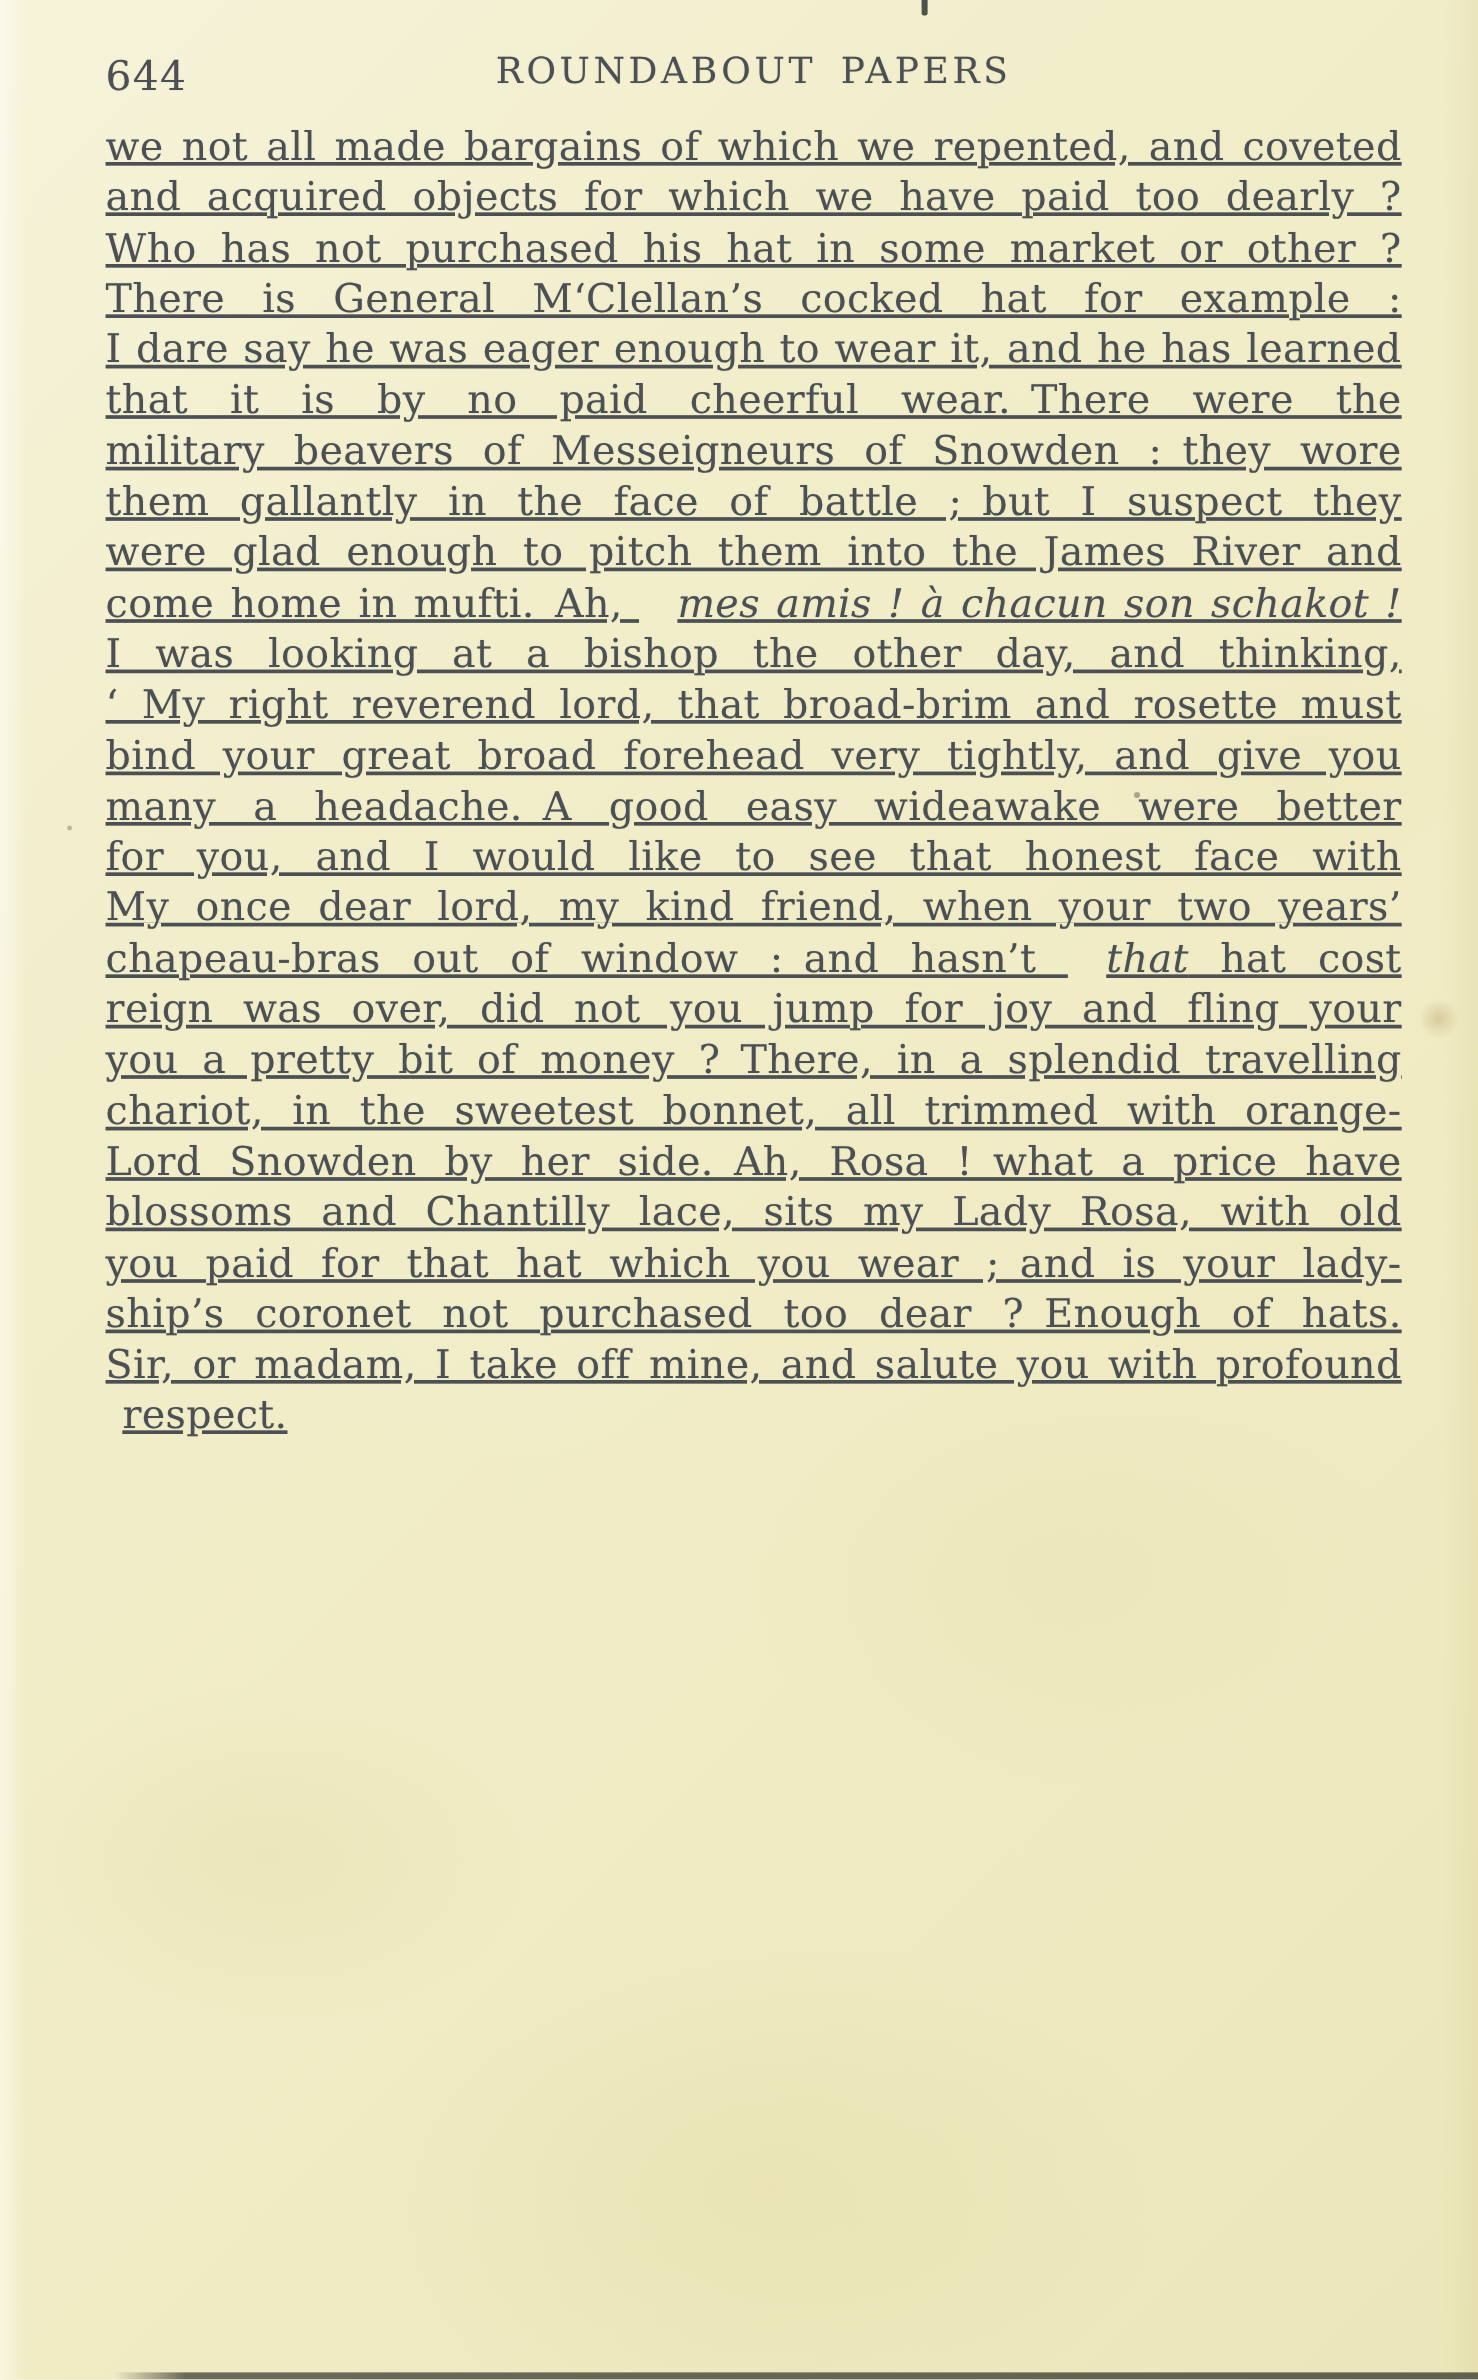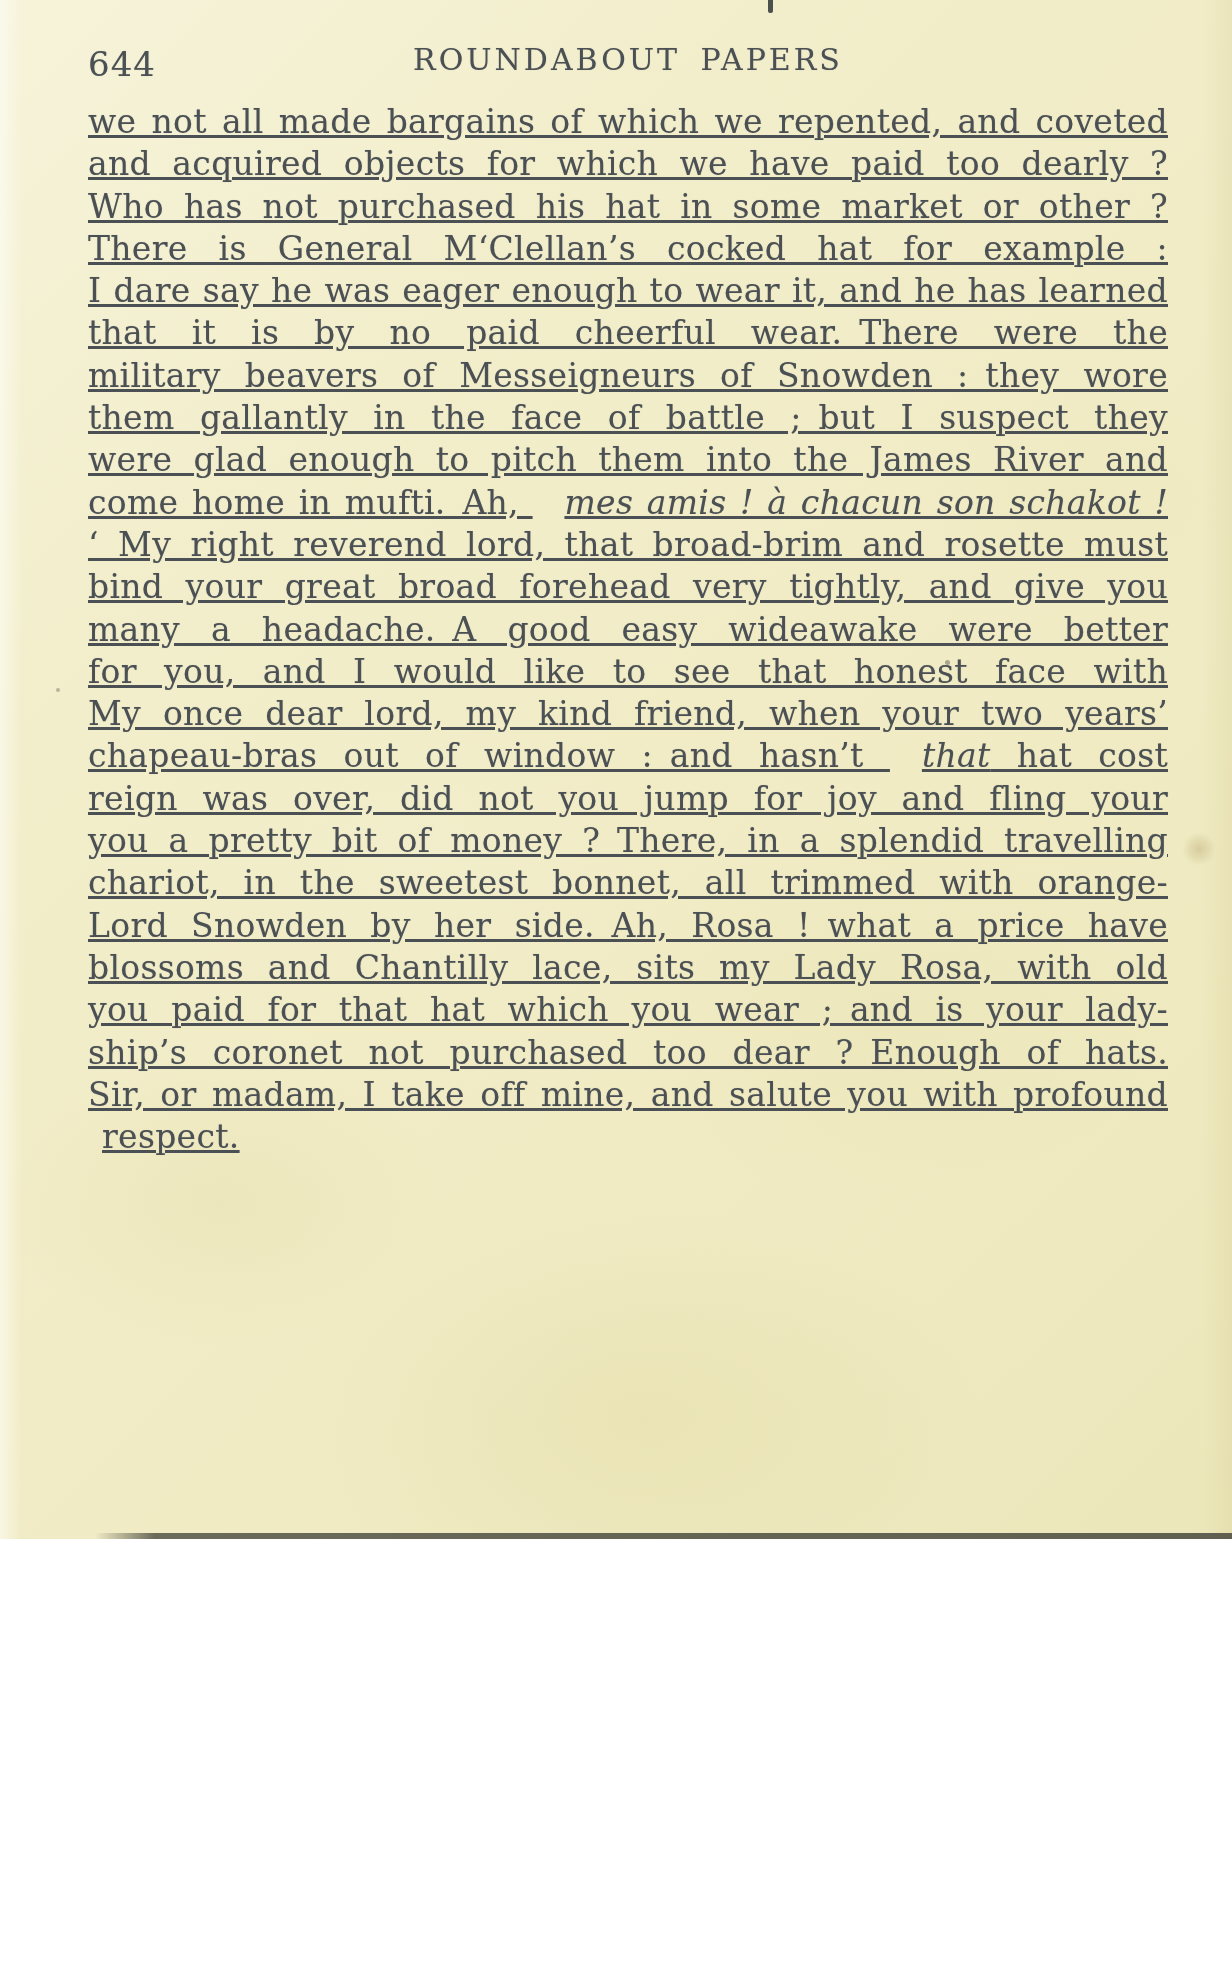--- a/index.html
+++ b/index.html
@@ -1,18 +1,18 @@
 <!DOCTYPE html>
 <html><head>
 <meta charset="utf-8">
 <style>
   html,body { margin:0; padding:0; }
   .page {
     position:relative;
-    width:1232px; height:1539px;
+    width:1232px; height:1983px;
     overflow:hidden;
     background:
       linear-gradient(135deg, #f6f3da 0%, #f2eecb 28%, #f0ebc3 65%, #ece7ba 100%);
     font-family:"DejaVu Serif","Liberation Serif",serif;
     color:var(--ink, #4b5054);
   }
   
   .texture {
     position:absolute; inset:0; pointer-events:none;
     background-image:
@@ -96,20 +96,21 @@
       <div class="line"><span>we not all made bargains of which we repented, and coveted</span></div>
       <div class="line"><span>and acquired objects for which we have paid too dearly ?</span></div>
       <div class="line"><span>Who has not purchased his hat in some market or other ?</span></div>
       <div class="line"><span>There is General M‘Clellan’s cocked hat for example :</span></div>
       <div class="line"><span>I dare say he was eager enough to wear it, and he has learned</span></div>
       <div class="line"><span>that it is by no paid cheerful wear. There were the</span></div>
       <div class="line"><span>military beavers of Messeigneurs of Snowden : they wore</span></div>
       <div class="line"><span>them gallantly in the face of battle ; but I suspect they</span></div>
       <div class="line"><span>were glad enough to pitch them into the James River and</span></div>
       <div class="line"><span>come home in mufti. Ah, </span><span class="it">mes amis ! à chacun son schakot !</span></div>
+      <div class="line"><span>I was looking at a bishop the other day, and thinking,</span></div>
       <div class="line"><span>‘ My right reverend lord, that broad-brim and rosette must</span></div>
       <div class="line"><span>bind your great broad forehead very tightly, and give you</span></div>
       <div class="line"><span>many a headache. A good easy wideawake were better</span></div>
       <div class="line"><span>for you, and I would like to see that honest face with</span></div>
       <div class="line"><span>My once dear lord, my kind friend, when your two years’</span></div>
       <div class="line"><span>chapeau-bras out of window : and hasn’t </span><span class="it">that</span><span> hat cost</span></div>
       <div class="line"><span>reign was over, did not you jump for joy and fling your</span></div>
       <div class="line"><span>you a pretty bit of money ? There, in a splendid travelling</span></div>
       <div class="line"><span>chariot, in the sweetest bonnet, all trimmed with orange-</span></div>
       <div class="line"><span>Lord Snowden by her side. Ah, Rosa ! what a price have</span></div>

